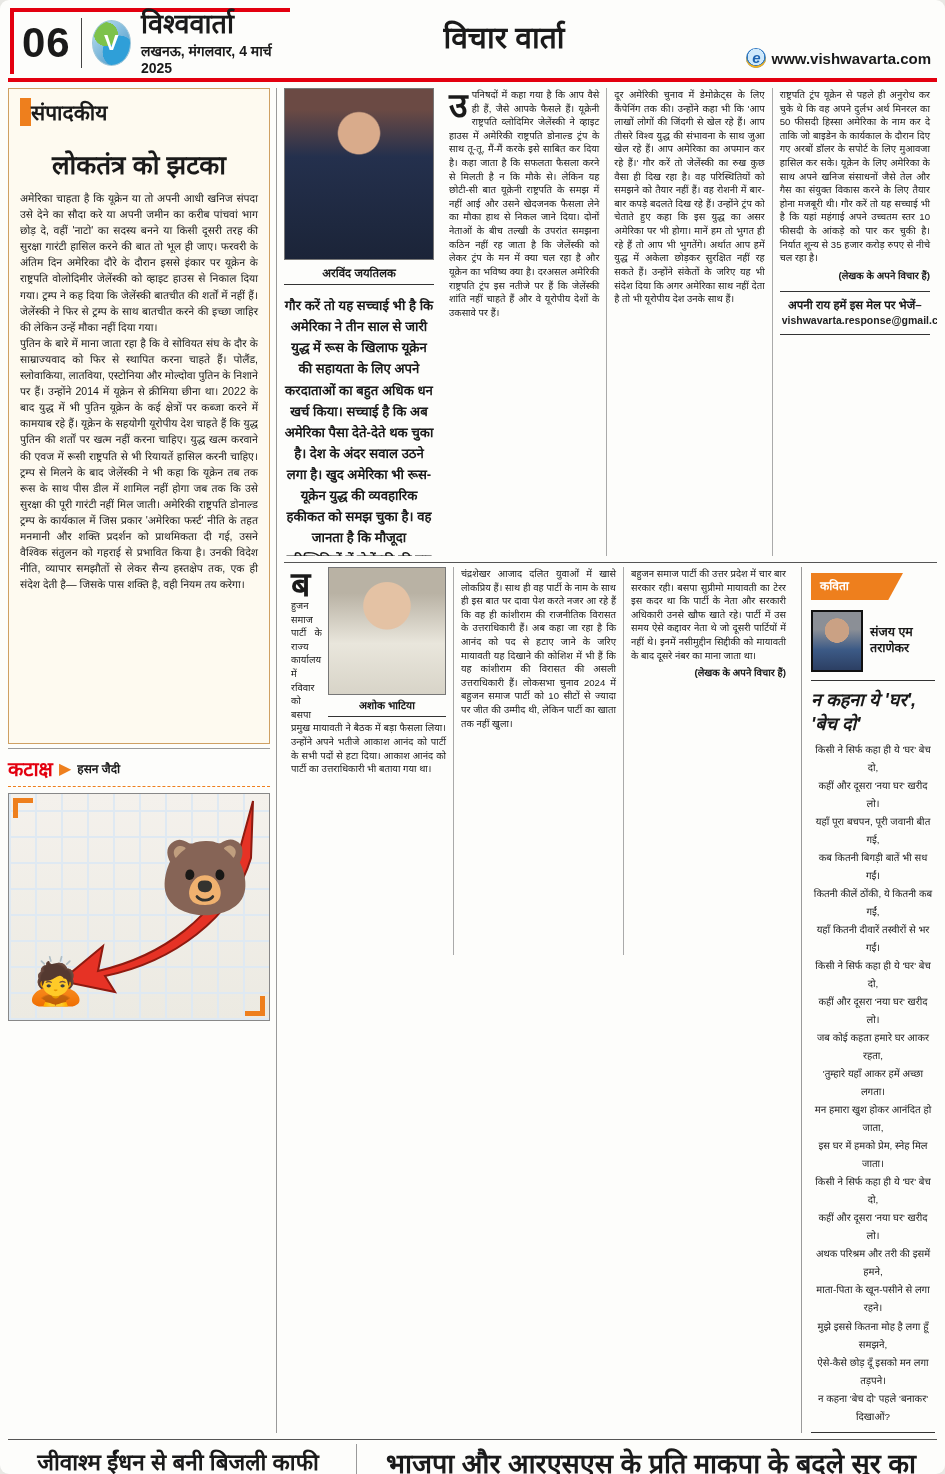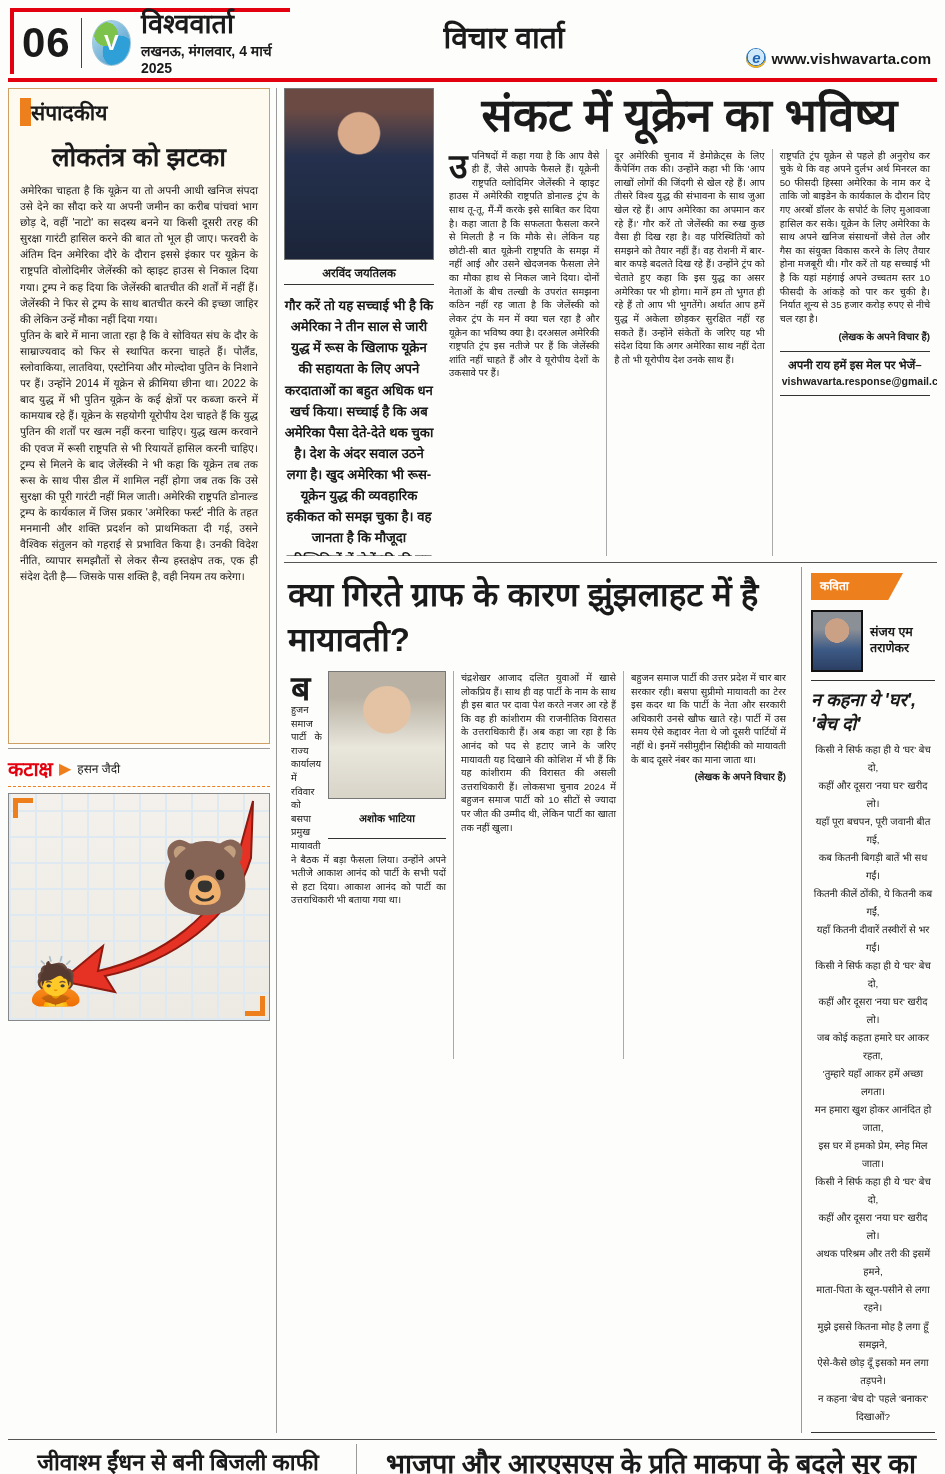--- a/index.html
+++ b/index.html
@@ -1,18 +1,18 @@
 <!DOCTYPE html>
 <html lang="hi"><head>
 <meta charset="utf-8">
 <style>
   * { margin:0; padding:0; box-sizing:border-box; }
   html,body { background:#e8e8e4; }
   body { font-family:"Liberation Sans","DejaVu Sans",sans-serif; color:#1a1a1a; }
-  .page { width:945px; height:1474px; margin:0 auto; background:#fdfdfb; position:relative; overflow:hidden; padding:0 8px; }
+  .page { width:945px; height:1474px; margin:0 auto; background:#fdfdfb; position:relative; overflow:hidden; padding:0 8px;border-radius:9px; }
 
   
   .header { position:relative; height:82px; border-bottom:4px solid #e3000f; }
   .hdr-left { position:absolute; left:2px; top:8px; width:280px; height:66px;
     border-top:4px solid #e3000f; border-left:4px solid #e3000f; display:flex; align-items:center; gap:10px; padding:4px 8px; }
   .pagenum { font-size:42px; font-weight:700; line-height:1; letter-spacing:1px; }
   .hdr-div { width:1px; height:50px; background:#444; }
   .logo { width:46px; height:46px; border-radius:50%;
     background: radial-gradient(circle at 35% 30%, #7dc24b 0 30%, transparent 31%),
                 radial-gradient(circle at 70% 70%, #2f9fd8 0 40%, transparent 41%),
@@ -32,30 +32,30 @@
   
   .main { display:flex; padding-top:6px; }
   .leftcol { width:262px; flex:0 0 262px; }
   .rightarea { flex:1; border-left:1px solid #9a9a9a; margin-left:6px; padding-left:7px; display:flex; flex-direction:column; }
 
   
   .edbox { border:1px solid #cfa063; background:#fefaf0; height:656px; padding:9px 11px; overflow:hidden; }
   .edlabel-row { display:flex; align-items:center; }
   .edlabel-bar { width:11px; height:28px; background:#ee7f1d; }
   .edlabel { font-size:21px; font-weight:800; }
-  .edheadline { text-align:center; font-size:26px; font-weight:800; margin:12px 0 8px; }
+  .edheadline { text-align:center; font-size:26px; font-weight:800; margin:20px 0 8px; }
   .edbody { font-size:10.6px; line-height:1.52; text-align:justify; }
   .edbody p + p { margin-top:0; }
 
   
   .cartoonbox { margin-top:4px; border-top:1px solid #9a9a9a; padding-top:6px; height:282px; }
   .ct-hd { display:flex; align-items:center; gap:6px; border-bottom:1px dashed #ee7f1d; padding-bottom:4px; }
   .ct-label { color:#e3000f; font-size:20px; font-weight:800; }
   .ct-arrow { color:#ee7f1d; font-size:16px; }
-  .ct-author { font-size:12px; font-weight:400; }
+  .ct-author { font-size:12px; font-weight:700; }
   .ct-frame { position:relative; margin-top:6px; height:228px; border:1px solid #888; background:
       repeating-linear-gradient(0deg,#dfe9f2 0 2px,transparent 2px 26px),
       repeating-linear-gradient(90deg,#dfe9f2 0 2px,transparent 2px 26px),
       linear-gradient(#f4f1ec,#eceae2);
       overflow:hidden; }
   .ct-corner-tl { position:absolute; left:4px; top:4px; width:20px; height:20px; border-left:5px solid #ee7f1d; border-top:5px solid #ee7f1d; }
   .ct-corner-br { position:absolute; right:4px; bottom:4px; width:20px; height:20px; border-right:5px solid #ee7f1d; border-bottom:5px solid #ee7f1d; }
   .ct-bear { position:absolute; right:18px; top:40px; font-size:74px; transform:scaleX(-1); filter:sepia(.3); }
   .ct-man { position:absolute; left:18px; bottom:12px; font-size:46px; }
   .ct-arrow-svg { position:absolute; right:6px; top:2px; }
@@ -82,21 +82,21 @@
 
   
   .maya { border-top:1.5px solid #555; margin-top:6px; padding-top:4px; display:flex; }
   .maya-left { flex:1; padding-right:8px; }
   .maya-headline { font-size:33px; font-weight:800; padding:4px 0 10px 4px; }
   .maya-cols { display:flex; height:388px; overflow:hidden; }
   .ph-bhatia-wrap { float:right; width:118px; margin:0 0 4px 6px; }
   .ph-bhatia { height:128px; background:
      radial-gradient(circle at 50% 30%, #e4c2a4 0 22%, transparent 23%),
      linear-gradient(180deg,#b9b2a4 0 20%, #e9e6dc 60%, #d8d4c8 100%); }
-  .ph-caption-sm { text-align:center; font-weight:800; font-size:10.5px; padding:12px 0; border-bottom:1px solid #333; }
+  .ph-caption-sm { text-align:center; font-weight:800; font-size:10.5px; padding:3px 0; border-bottom:1px solid #333; }
 
   
   .poemcol { width:136px; flex:0 0 136px; border-left:1px solid #9a9a9a; padding:6px 2px 0 9px; }
   .poem-ribbon { width:92px; height:27px; background:#ee7f1d; clip-path:polygon(0 0,100% 0,84% 100%,0 100%);
      color:#fff; font-weight:800; font-size:12px; line-height:27px; padding-left:9px; }
   .poem-author-row { display:flex; gap:7px; align-items:center; margin:10px 0 8px; }
   .ph-sanjay { width:52px; height:62px; flex:0 0 52px; border:2px solid #111; background:
      radial-gradient(circle at 50% 32%, #caa184 0 26%, transparent 27%),
      linear-gradient(180deg,#8b8f96 0 30%, #3c5a86 65%, #2c3f63 100%); }
   .poem-author { font-size:12.5px; font-weight:800; line-height:1.25; }
@@ -169,41 +169,39 @@
 
     <div class="rightarea">
 
       <div class="ukr">
         <div class="ukr-info">
           <div class="photo ph-jay"></div>
           <div class="caption">अरविंद जयतिलक</div>
           <div class="pullquote">गौर करें तो यह सच्चाई भी है कि अमेरिका ने तीन साल से जारी युद्ध में रूस के खिलाफ यूक्रेन की सहायता के लिए अपने करदाताओं का बहुत अधिक धन खर्च किया। सच्चाई है कि अब अमेरिका पैसा देते-देते थक चुका है। देश के अंदर सवाल उठने लगा है। खुद अमेरिका भी रूस-यूक्रेन युद्ध की व्यवहारिक हकीकत को समझ चुका है। वह जानता है कि मौजूदा परिस्थितियों में जेलेंस्की की हार सुनिश्चित है। इसीलिए ट्रंप शांति स्थापित करने का बीड़ा उठाकर अपनी पोजिशनिंग मजबूत करना चाहते हैं। इसीलिए वे बातचीत में जेलेंस्की पर गरजते नजर आए।</div>
         </div>
         <div class="ukr-main">
-          <div class="ukr-headline">संकट में यूक्रेन का भविष्य</div>
           <div class="ukr-cols">
             <div class="col">
               <span class="dropcap">उ</span><span>पनिषदों में कहा गया है कि आप वैसे ही हैं, जैसे आपके फैसले हैं। यूक्रेनी राष्ट्रपति व्लोदिमिर जेलेंस्की ने व्हाइट हाउस में अमेरिकी राष्ट्रपति डोनाल्ड ट्रंप के साथ तू-तू, मैं-मैं करके इसे साबित कर दिया है। कहा जाता है कि सफलता फैसला करने से मिलती है न कि मौके से। लेकिन यह छोटी-सी बात यूक्रेनी राष्ट्रपति के समझ में नहीं आई और उसने खेदजनक फैसला लेने का मौका हाथ से निकल जाने दिया। दोनों नेताओं के बीच तल्खी के उपरांत समझना कठिन नहीं रह जाता है कि जेलेंस्की को लेकर ट्रंप के मन में क्या चल रहा है और यूक्रेन का भविष्य क्या है। दरअसल अमेरिकी राष्ट्रपति ट्रंप इस नतीजे पर हैं कि जेलेंस्की शांति नहीं चाहते हैं और वे यूरोपीय देशों के उकसावे पर हैं।</span>
             </div>
             <div class="col">दूर अमेरिकी चुनाव में डेमोक्रेट्स के लिए कैंपेनिंग तक की। उन्होंने कहा भी कि 'आप लाखों लोगों की जिंदगी से खेल रहे हैं। आप तीसरे विश्व युद्ध की संभावना के साथ जुआ खेल रहे हैं। आप अमेरिका का अपमान कर रहे हैं।' गौर करें तो जेलेंस्की का रुख कुछ वैसा ही दिख रहा है। वह परिस्थितियों को समझने को तैयार नहीं हैं। वह रोशनी में बार-बार कपड़े बदलते दिख रहे हैं। उन्होंने ट्रंप को चेताते हुए कहा कि इस युद्ध का असर अमेरिका पर भी होगा। मानें हम तो भुगत ही रहे हैं तो आप भी भुगतेंगे। अर्थात आप हमें युद्ध में अकेला छोड़कर सुरक्षित नहीं रह सकते हैं। उन्होंने संकेतों के जरिए यह भी संदेश दिया कि अगर अमेरिका साथ नहीं देता है तो भी यूरोपीय देश उनके साथ हैं।</div>
             <div class="col">
               <span>राष्ट्रपति ट्रंप यूक्रेन से पहले ही अनुरोध कर चुके थे कि वह अपने दुर्लभ अर्थ मिनरल का 50 फीसदी हिस्सा अमेरिका के नाम कर दे ताकि जो बाइडेन के कार्यकाल के दौरान दिए गए अरबों डॉलर के सपोर्ट के लिए मुआवजा हासिल कर सके। यूक्रेन के लिए अमेरिका के साथ अपने खनिज संसाधनों जैसे तेल और गैस का संयुक्त विकास करने के लिए तैयार होना मजबूरी थी। गौर करें तो यह सच्चाई भी है कि यहां महंगाई अपने उच्चतम स्तर 10 फीसदी के आंकड़े को पार कर चुकी है। निर्यात शून्य से 35 हजार करोड़ रुपए से नीचे चल रहा है।</span>
               <div class="signoff">(लेखक के अपने विचार हैं)</div>
               <div class="feedback">
                 <div class="fb-line">अपनी राय हमें इस मेल पर भेजें–</div>
                 <div class="fb-email">vishwavarta.response@gmail.com</div>
               </div>
             </div>
           </div>
         </div>
       </div>
 
       <div class="maya">
         <div class="maya-left">
-          <div class="maya-headline">क्या गिरते ग्राफ के कारण झुंझलाहट में है मायावती?</div>
           <div class="maya-cols">
             <div class="col">
               <div class="ph-bhatia-wrap">
                 <div class="photo ph-bhatia"></div>
                 <div class="ph-caption-sm">अशोक भाटिया</div>
               </div>
               <span class="dropcap">ब</span><span>हुजन समाज पार्टी के राज्य कार्यालय में रविवार को बसपा प्रमुख मायावती ने बैठक में बड़ा फैसला लिया। उन्होंने अपने भतीजे आकाश आनंद को पार्टी के सभी पदों से हटा दिया। आकाश आनंद को पार्टी का उत्तराधिकारी भी बताया गया था।</span>
             </div>
             <div class="col">चंद्रशेखर आजाद दलित युवाओं में खासे लोकप्रिय हैं। साथ ही वह पार्टी के नाम के साथ ही इस बात पर दावा पेश करते नजर आ रहे हैं कि वह ही कांशीराम की राजनीतिक विरासत के उत्तराधिकारी हैं। अब कहा जा रहा है कि आनंद को पद से हटाए जाने के जरिए मायावती यह दिखाने की कोशिश में भी हैं कि यह कांशीराम की विरासत की असली उत्तराधिकारी हैं। लोकसभा चुनाव 2024 में बहुजन समाज पार्टी को 10 सीटों से ज्यादा पर जीत की उम्मीद थी, लेकिन पार्टी का खाता तक नहीं खुला।</div>
             <div class="col">

